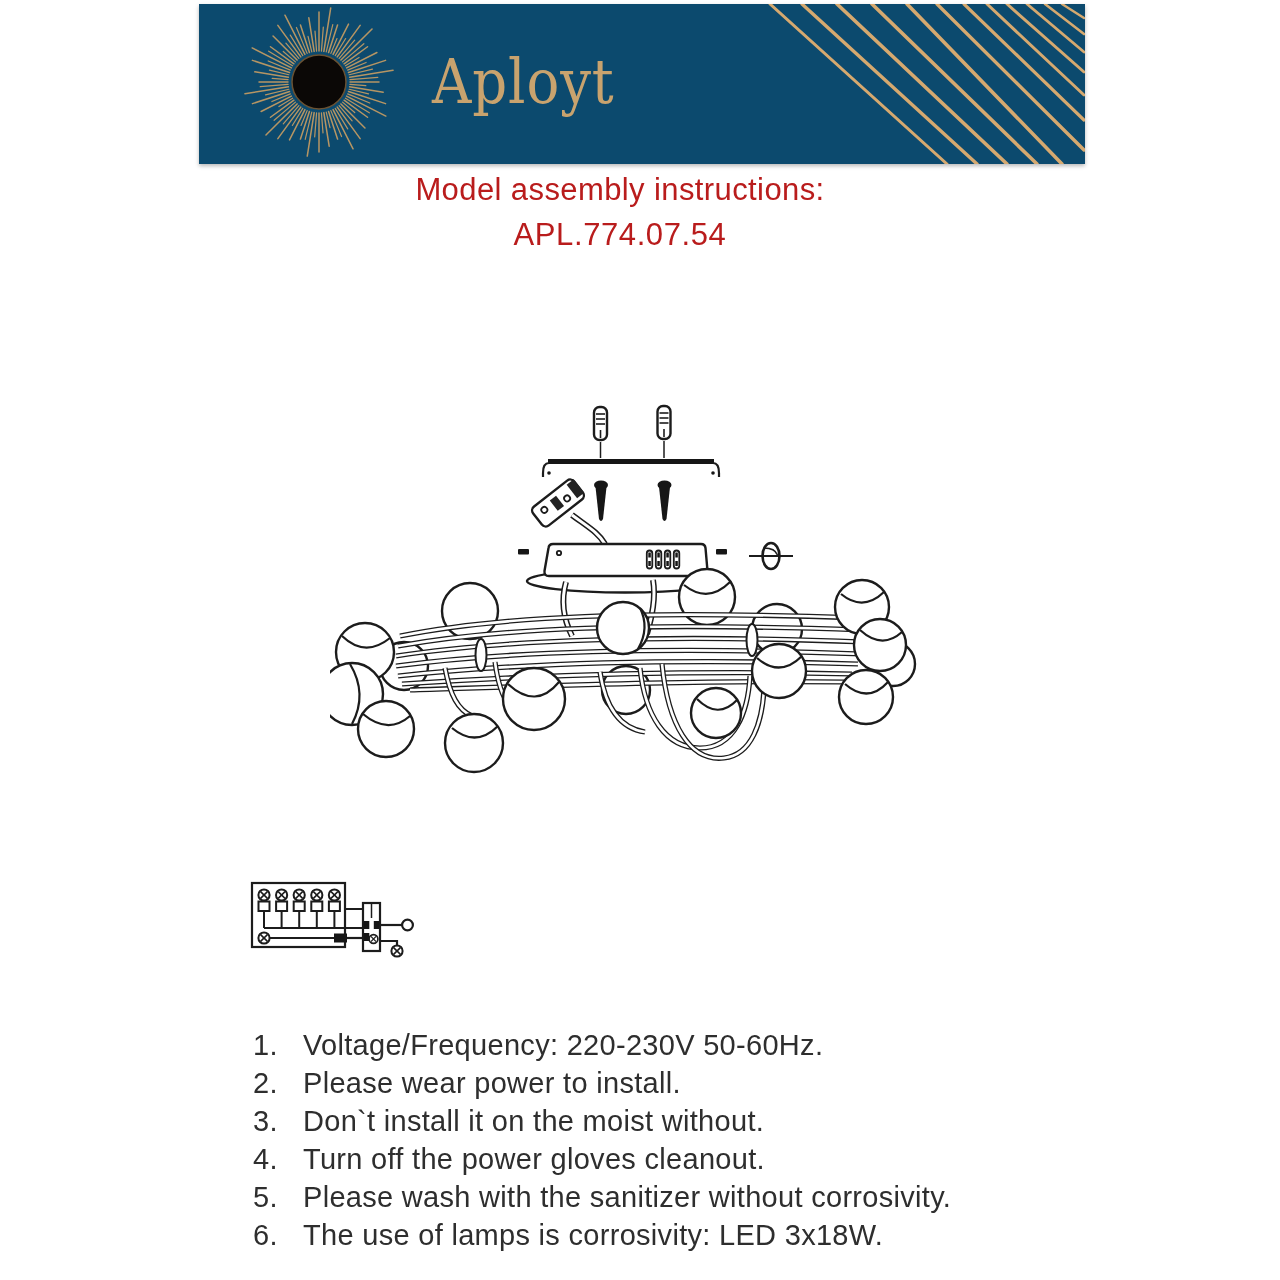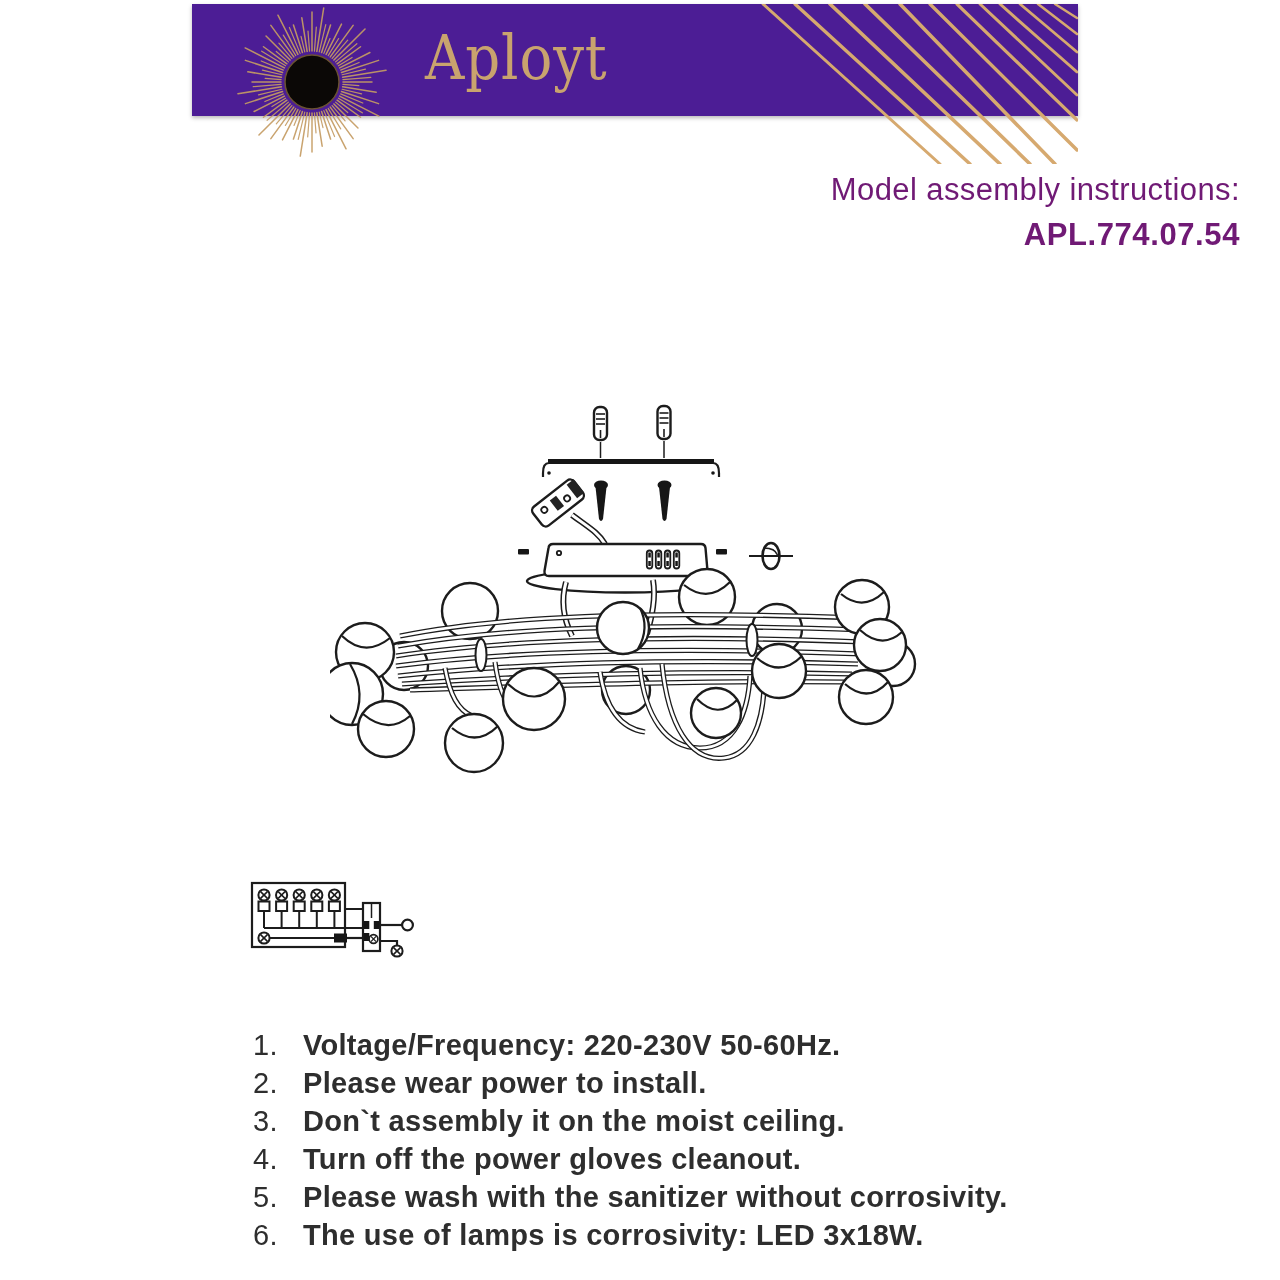--- a/index.html
+++ b/index.html
@@ -2,48 +2,48 @@
 <html><head>
 <meta charset="utf-8">
 <style>
   html,body{margin:0;padding:0;}
   body{
     width:1280px;height:1280px;position:relative;background:#ffffff;
     font-family:"Liberation Sans", sans-serif;color:#2e2e2e;overflow:hidden;
   }
   
   .banner{
-    position:absolute;left:192px;top:4px;width:886px;height:112px;
-    background:#4c1d95;box-shadow:0 2px 4px rgba(0,0,0,.28);
+    position:absolute;left:199px;top:4px;width:886px;height:160px;
+    background:#0c4a6e;box-shadow:0 2px 4px rgba(0,0,0,.28);
   }
   .banner svg{position:absolute;left:0;top:0;}
   .brand{
     position:absolute;left:233px;top:50%;transform:translateY(-54%) scaleX(.88);
     transform-origin:left center;
     font-family:"DejaVu Serif", serif;font-size:62px;font-weight:400;
     color:#c9a36e;letter-spacing:1px;white-space:nowrap;
   }
   
   .title-block{
-    position:absolute;left:0;top:172px;width:1240px;text-align:right;
-    color:#701a75;
+    position:absolute;left:0;top:172px;width:1240px;text-align:center;
+    color:#b91c1c;
   }
   .title-line1{font-size:31px;letter-spacing:.4px;}
-  .title-line2{font-size:31px;margin-top:9px;letter-spacing:.6px;font-weight:bold;}
+  .title-line2{font-size:31px;margin-top:9px;letter-spacing:.6px;}
   
   .assembly-svg{position:absolute;left:330px;top:393px;}
   .wiring-svg{position:absolute;left:243px;top:872px;}
   
   .instr{
     position:absolute;left:253px;top:1026px;width:860px;
     font-size:29px;color:#2e2e2e;letter-spacing:.3px;
   }
   .instr-row{display:flex;line-height:38px;}
   .instr-num{width:50px;flex:0 0 50px;}
-  .instr-text{flex:1;font-weight:bold;}
+  .instr-text{flex:1;}
 </style>
 </head>
 <body>
 
 <div class="banner">
   <svg width="886" height="160" viewBox="0 0 886 160">
 
     <g stroke="#d6a96f" stroke-linecap="round">
       <line x1="571" y1="0" x2="748" y2="160" stroke-width="3"></line>
       <line x1="603" y1="0" x2="778" y2="160" stroke-width="3.4"></line>
@@ -377,21 +377,21 @@
   <div class="instr-row">
     <span class="instr-num">1.</span>
     <span class="instr-text">Voltage/Frequency: 220-230V 50-60Hz.</span>
   </div>
   <div class="instr-row">
     <span class="instr-num">2.</span>
     <span class="instr-text">Please wear power to install.</span>
   </div>
   <div class="instr-row">
     <span class="instr-num">3.</span>
-    <span class="instr-text">Don`t assembly it on the moist ceiling.</span>
+    <span class="instr-text">Don`t install it on the moist without.</span>
   </div>
   <div class="instr-row">
     <span class="instr-num">4.</span>
     <span class="instr-text">Turn off the power gloves cleanout.</span>
   </div>
   <div class="instr-row">
     <span class="instr-num">5.</span>
     <span class="instr-text">Please wash with the sanitizer without corrosivity.</span>
   </div>
   <div class="instr-row">

